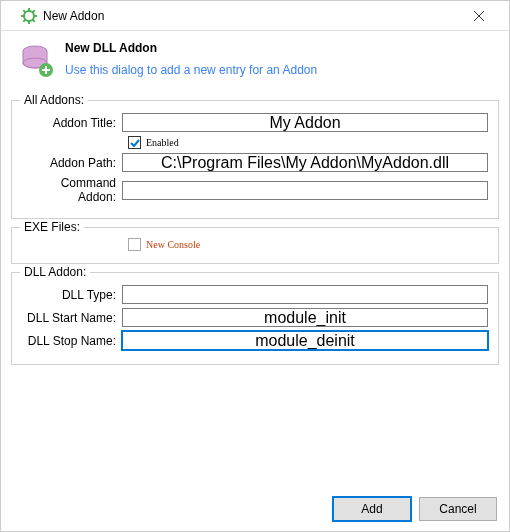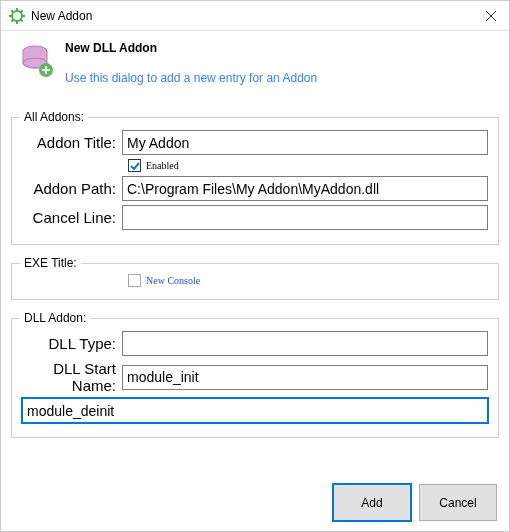--- a/index.html
+++ b/index.html
@@ -11,21 +11,21 @@
     width: 510px;
     height: 532px;
     position: relative;
     border: 1px solid #ccc;
     box-shadow: 0 2px 8px rgba(0,0,0,0.2);
   }
   .titlebar {
     height: 30px;
     display: flex;
     align-items: center;
-    padding: 0 8px;
+    padding: 0 20px;
     border-bottom: 1px solid #e0e0e0;
   }
   .titlebar .gear {
     width: 16px; height: 16px;
     margin-right: 6px;
   }
   .titlebar .title {
     flex: 1;
     font-size: 12px;
   }
@@ -42,21 +42,21 @@
     padding: 10px 14px 14px 18px;
   }
   .header .db-icon {
     width: 36px; height: 36px;
     margin-right: 10px;
     margin-top: 2px;
   }
   .header .h-title {
     font-weight: bold;
     font-size: 12px;
-    margin-bottom: 16px;
+    margin-bottom: 8px;
   }
   .header .h-sub {
     font-size: 12px;
     color: #3b82f6;
   }
   .groupbox {
     border: 1px solid #d0d0d0;
     margin: 4px 10px 8px 10px;
     padding: 8px 10px 10px 10px;
     position: relative;
@@ -71,32 +71,33 @@
   }
   .form-row {
     display: flex;
     align-items: center;
     margin: 4px 0;
   }
   .form-row .lbl {
     width: 100px;
     text-align: right;
     padding-right: 6px;
-    font-size: 15px;
+    font-size: 12px;
   }
   .form-row .field {
     flex: 1;
   }
   .field input[type=text] {
     width: 100%;
-    height: 25px;
+    height: 19px;
     border: 1px solid #7a7a7a;
     padding: 1px 4px;
-    font-size: 14px;
+    font-size: 16px;
     font-family: inherit;
+    text-align: center;
   }
   .field input[type=text].focused {
     border: 1px solid #0078d7;
     outline: 1px solid #0078d7;
   }
   .checkbox-row {
     display: flex;
     align-items: center;
     margin: 2px 0 2px 106px;
     font-size: 10px;
@@ -105,44 +106,44 @@
   .checkbox-row .cb {
     width: 13px; height: 13px;
     border: 1px solid #333;
     margin-right: 5px;
     display: inline-flex;
     align-items: center;
     justify-content: center;
     font-size: 11px;
     line-height: 1;
   }
-  .checkbox-row.disabled { color: #1d4ed8; }
+  .checkbox-row.disabled { color: #c2410c; }
   .checkbox-row.disabled .cb { border-color: #aaa; }
   .button-row {
     position: absolute;
     bottom: 10px;
     right: 12px;
     display: flex;
     gap: 8px;
   }
   .btn {
     min-width: 78px;
-    height: 37px;
+    height: 24px;
     border: 1px solid #adadad;
     background: #e1e1e1;
     font-size: 12px;
     font-family: inherit;
     cursor: pointer;
     padding: 0 10px;
   }
   .btn.default {
     border: 1px solid #0078d7;
     outline: 1px solid #0078d7;
   }
-  fieldset.groupbox { margin-top: 18px; }
+  fieldset.groupbox { margin-top: 7px; }
 </style>
 </head>
 <body>
 
 <div class="titlebar">
   <span class="gear">
     <svg viewBox="0 0 16 16" width="16" height="16">
       <circle cx="8" cy="8" r="5" fill="none" stroke="#4caf50" stroke-width="2"></circle>
       <g stroke="#4caf50" stroke-width="2">
         <line x1="8" y1="0" x2="8" y2="3"></line>
@@ -194,44 +195,45 @@
           <polyline points="1,5 4,8 9,2" fill="none" stroke="#0078d7" stroke-width="2"></polyline>
         </svg>
     </span>
     <span>Enabled</span>
   </div>
   <div class="form-row">
     <div class="lbl">Addon Path:</div>
     <div class="field"><input type="text" value="C:\Program Files\My Addon\MyAddon.dll" style=""></div>
   </div>
   <div class="form-row">
-    <div class="lbl">Cancel Line:</div>
+    <div class="lbl">Command Addon:</div>
     <div class="field"><input type="text" value="" style=""></div>
   </div>
 </fieldset>
 
 <fieldset class="groupbox">
-  <span class="legend">EXE Title:</span>
+  <span class="legend">EXE Files:</span>
   <div class="checkbox-row disabled">
     <span class="cb"></span>
     <span>New Console</span>
   </div>
 </fieldset>
 
 <fieldset class="groupbox">
   <span class="legend">DLL Addon:</span>
   <div class="form-row">
     <div class="lbl">DLL Type:</div>
     <div class="field"><input type="text" value="" style=""></div>
   </div>
   <div class="form-row">
     <div class="lbl">DLL Start Name:</div>
     <div class="field"><input type="text" value="module_init" style=""></div>
   </div>
   <div class="form-row">
+    <div class="lbl">DLL Stop Name:</div>
     <div class="field"><input type="text" class="focused" value="module_deinit" style=""></div>
   </div>
 </fieldset>
 
 <div class="button-row">
   <button class="btn default">Add</button>
   <button class="btn">Cancel</button>
 </div>
 
 </body></html>

